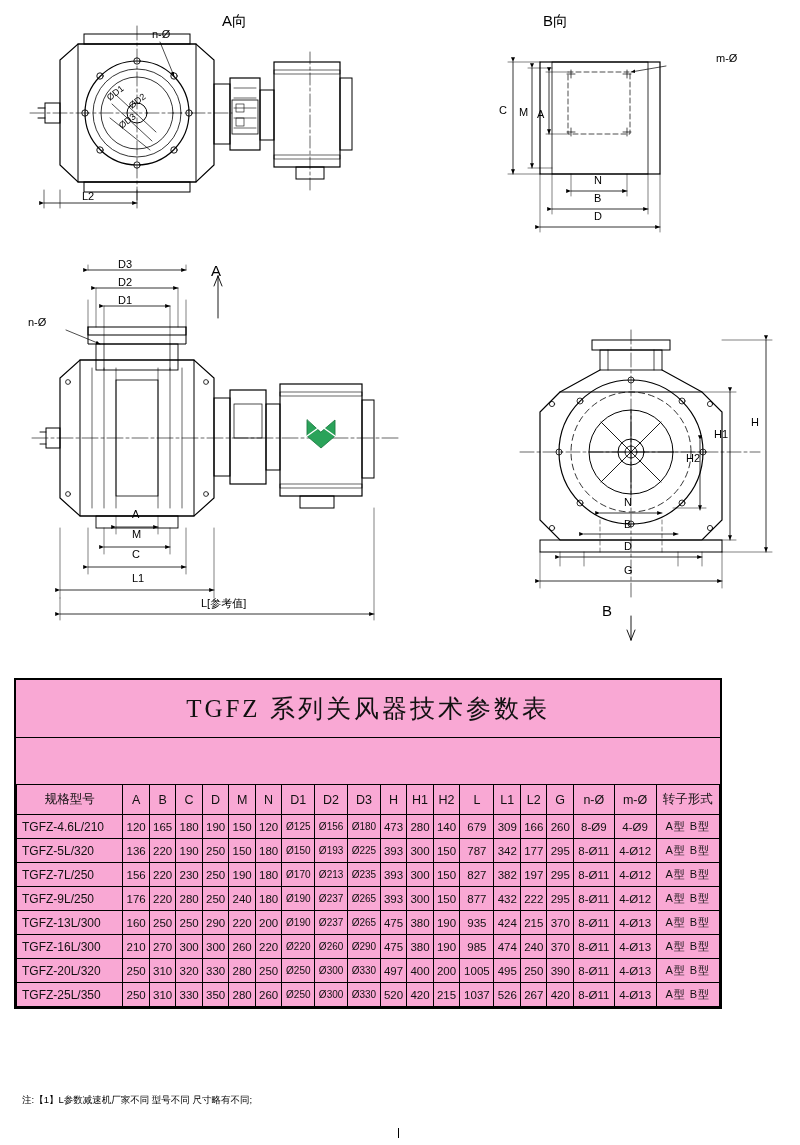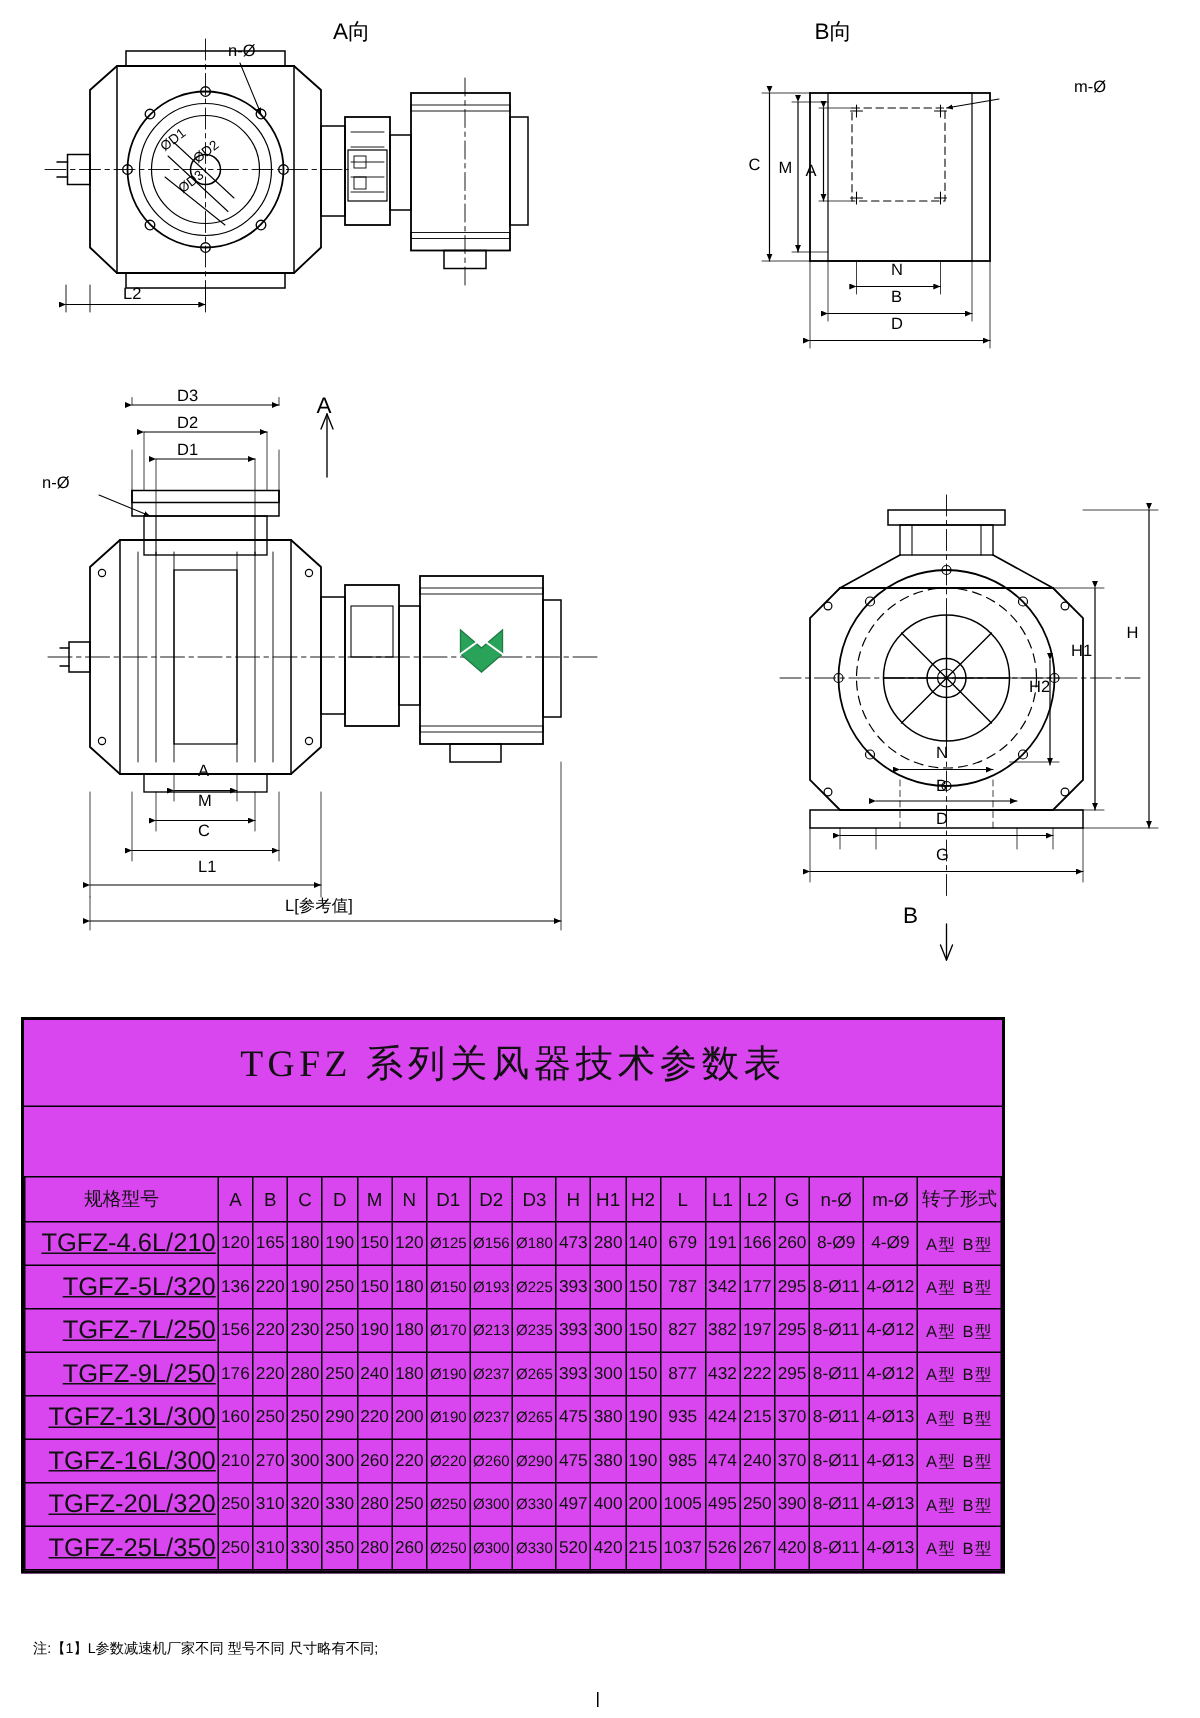--- a/index.html
+++ b/index.html
@@ -49,24 +49,24 @@
   }
   .dim-label.small {
     font-size: 9px;
   }
 
   
   .table-wrap {
     position: absolute;
     left: 14px;
     top: 678px;
-    width: 656px;
+    width: 708px;
     border: 2px solid #000;
     box-sizing: border-box;
-    background: #d946ef;
+    background: #f9a8d4;
   }
   .table-title {
     text-align: center;
     font-family: "Liberation Serif", serif;
     font-size: 25px;
     letter-spacing: 3px;
     padding: 12px 0 12px 0;
     border-bottom: 1.5px solid #000;
   }
   table.spec {
@@ -81,24 +81,23 @@
     text-align: center;
     padding: 4px 1px;
     white-space: nowrap;
   }
   table.spec th {
     font-weight: normal;
     font-size: 12.5px;
     padding: 6px 1px;
   }
   table.spec td.model {
-    text-align: right;
+    text-align: left;
     padding-left: 5px;
-    font-size: 17px;
-    text-decoration: underline;
+    font-size: 12px;
   }
   table.spec th.model-h {
     font-size: 12.5px;
   }
   table.spec td.rotor {
     font-size: 11px;
     letter-spacing: 1px;
   }
   table.spec td.dia {
     font-size: 10px;
@@ -358,21 +357,21 @@
     <div class="dim-label" style="left:118px; top:276px;">D2</div>
     <div class="dim-label" style="left:118px; top:294px;">D1</div>
     <div class="dim-label" style="left:28px; top:316px;">n-Ø</div>
 
     <div class="view-label" style="left:211px; top:262px;">A</div>
 
     <div class="dim-label" style="left:132px; top:508px;">A</div>
     <div class="dim-label" style="left:132px; top:528px;">M</div>
     <div class="dim-label" style="left:132px; top:548px;">C</div>
     <div class="dim-label" style="left:132px; top:572px;">L1</div>
-    <div class="dim-label" style="left:190px; top:596px;">L[参考值]</div>
+    <div class="dim-label" style="left:201px; top:596px;">L[参考值]</div>
 
     <div class="dim-label" style="left:751px; top:416px;">H</div>
     <div class="dim-label" style="left:714px; top:428px;">H1</div>
     <div class="dim-label" style="left:686px; top:452px;">H2</div>
 
     <div class="dim-label" style="left:624px; top:496px;">N</div>
     <div class="dim-label" style="left:624px; top:518px;">B</div>
     <div class="dim-label" style="left:624px; top:540px;">D</div>
     <div class="dim-label" style="left:624px; top:564px;">G</div>
 
@@ -415,21 +414,21 @@
             <td>190</td>
             <td>150</td>
             <td>120</td>
             <td class="dia">Ø125</td>
             <td class="dia">Ø156</td>
             <td class="dia">Ø180</td>
             <td>473</td>
             <td>280</td>
             <td>140</td>
             <td>679</td>
-            <td>191</td>
+            <td>309</td>
             <td>166</td>
             <td>260</td>
             <td>8-Ø9</td>
             <td>4-Ø9</td>
             <td class="rotor">A型  B型</td>
           </tr>
           <tr>
             <td class="model">TGFZ-5L/320</td>
             <td>136</td>
             <td>220</td>

